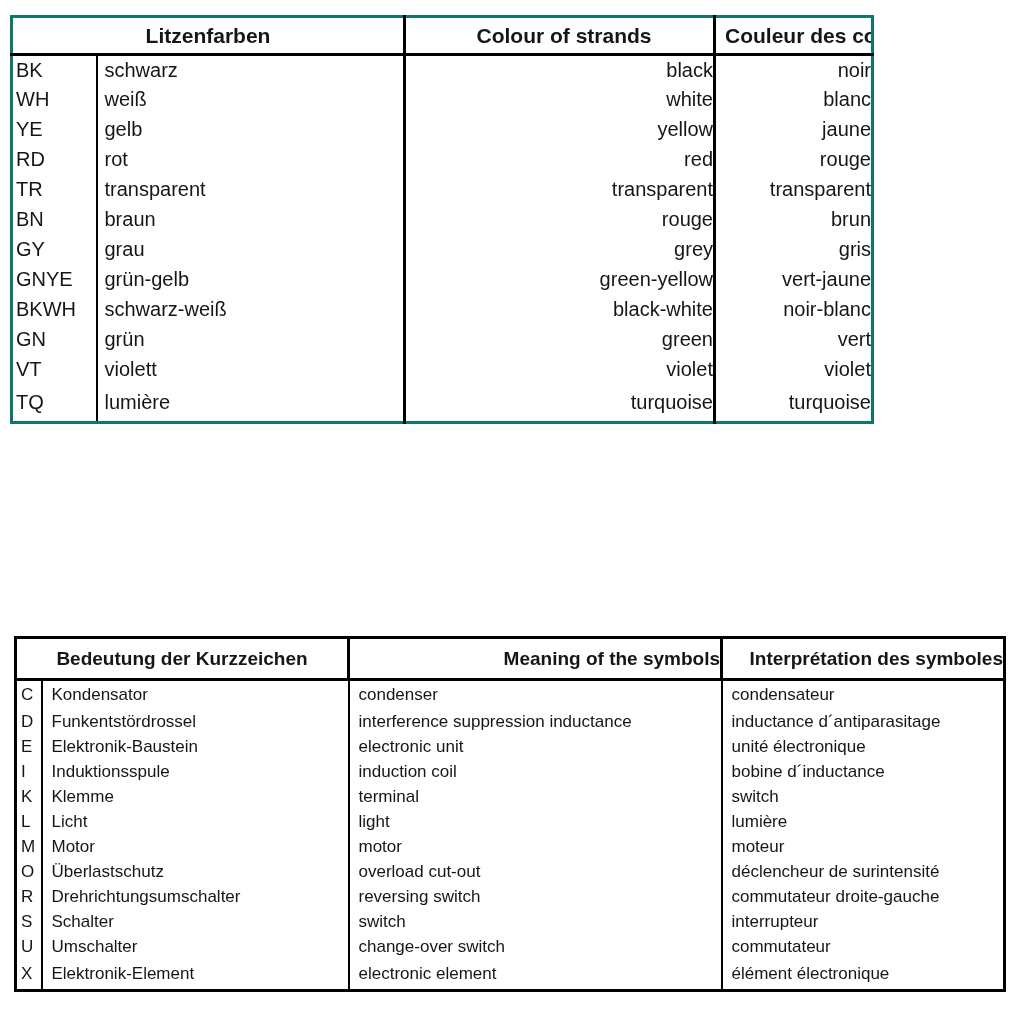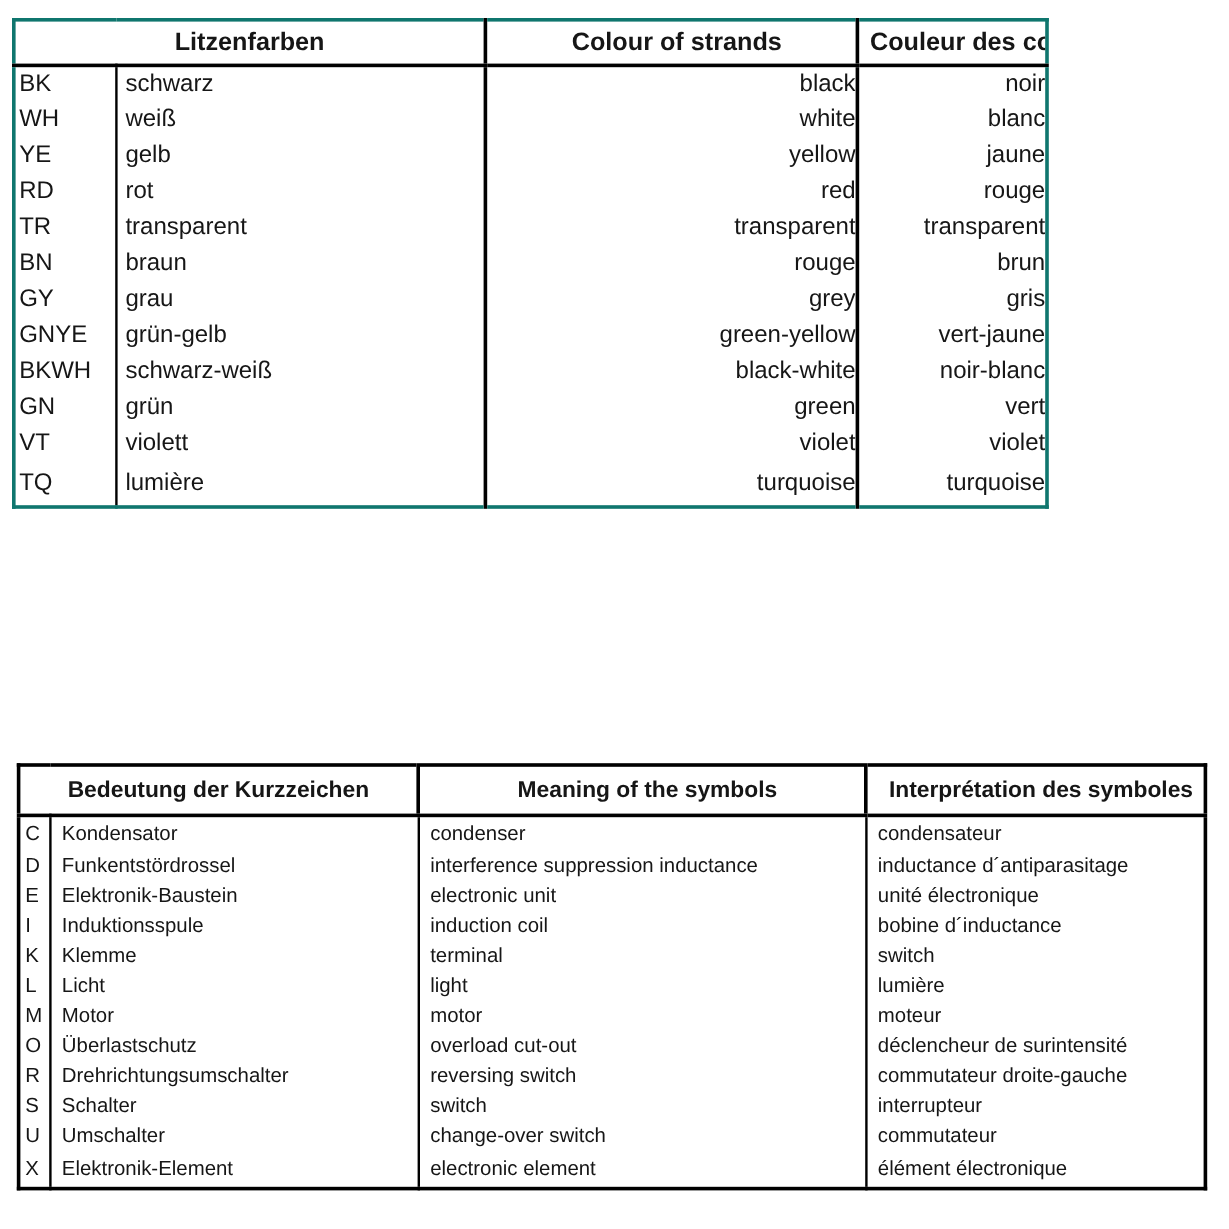--- a/index.html
+++ b/index.html
@@ -74,21 +74,21 @@
     font-size: 19px;
     font-weight: bold;
     vertical-align: middle;
     padding: 0;
     overflow: hidden;
     white-space: nowrap;
   }
   #table2 th.h-main { text-align: center; }
   #table2 th.h-en, #table2 th.h-fr {
     border-left: 3px solid #000;
-    text-align: center;
+    text-align: right;
     padding-left: 9px;
   }
   #table2 tbody tr { height: 25px; }
   #table2 tbody tr:first-child { height: 30px; }
   #table2 tbody tr:last-child { height: 31px; }
   #table2 td {
     font-size: 17px;
     vertical-align: middle;
     padding: 0 0 0 9px;
     overflow: hidden;

